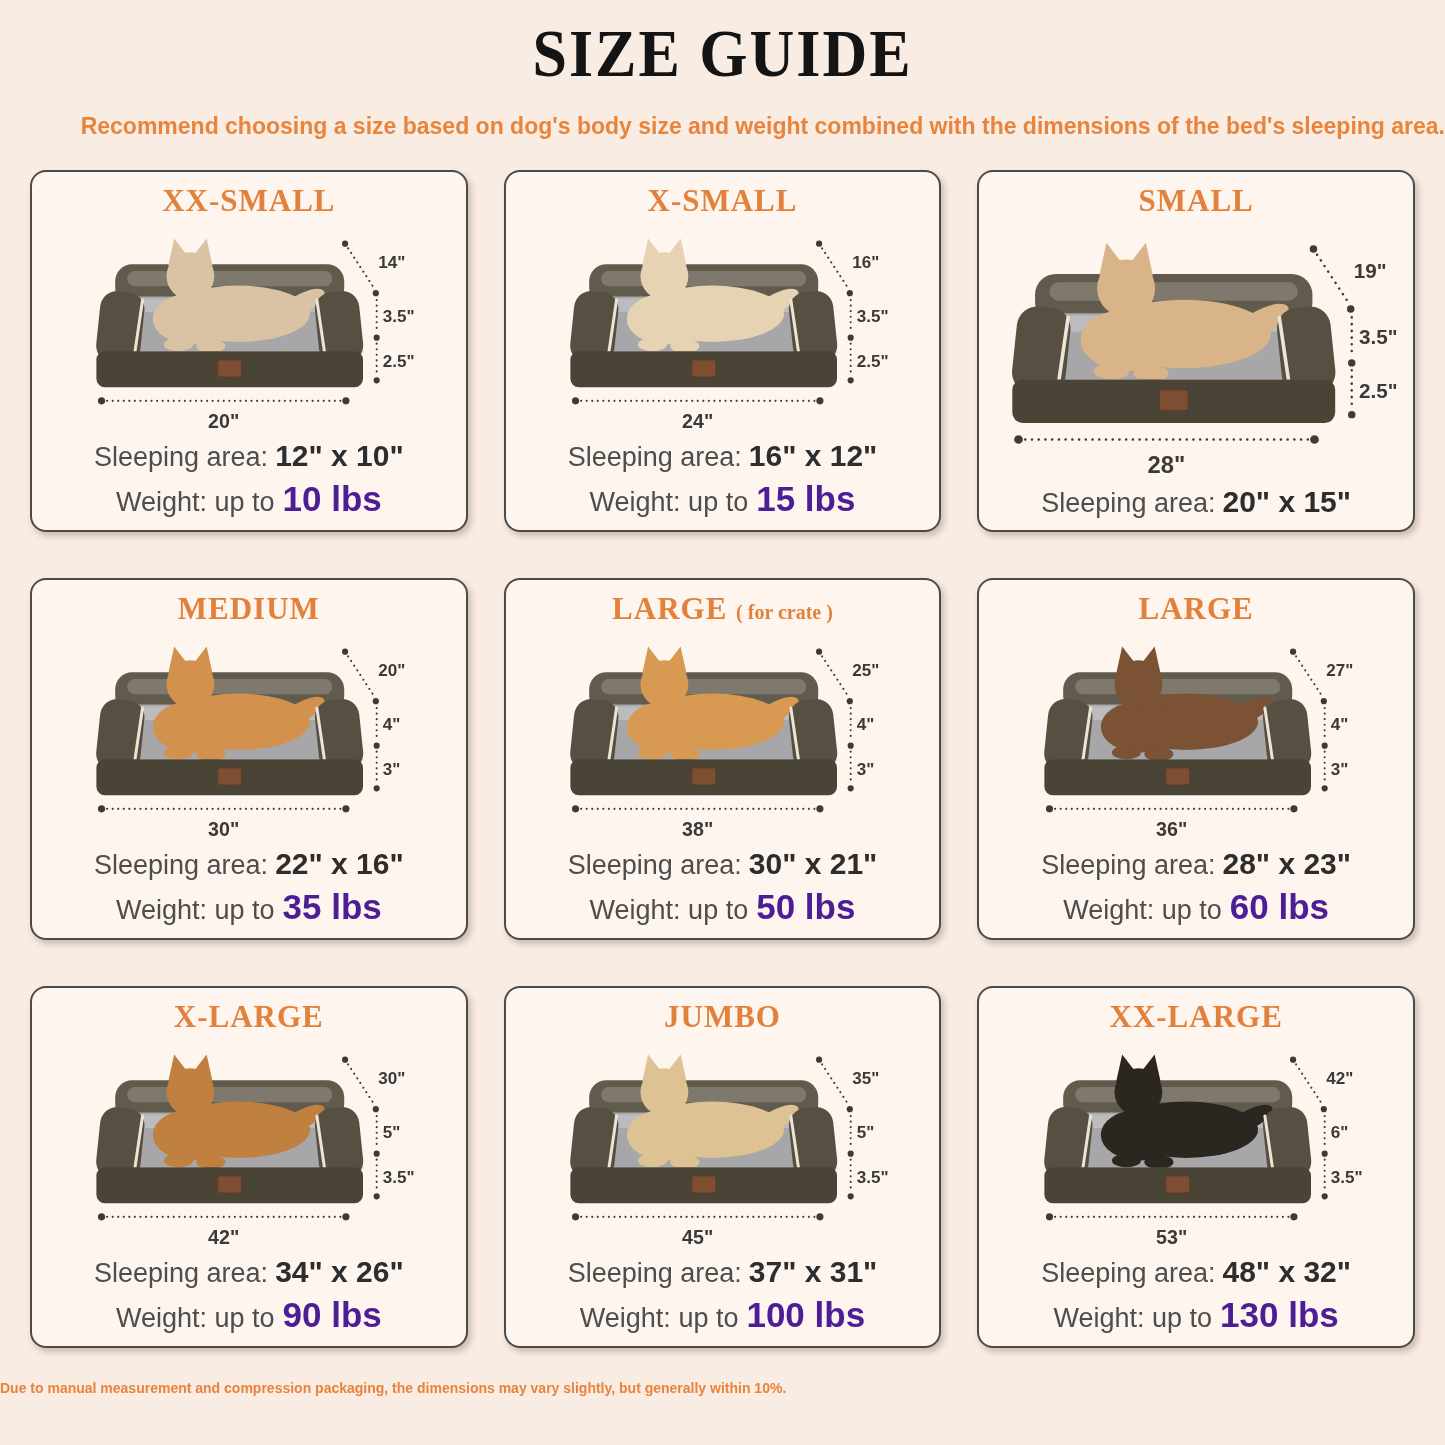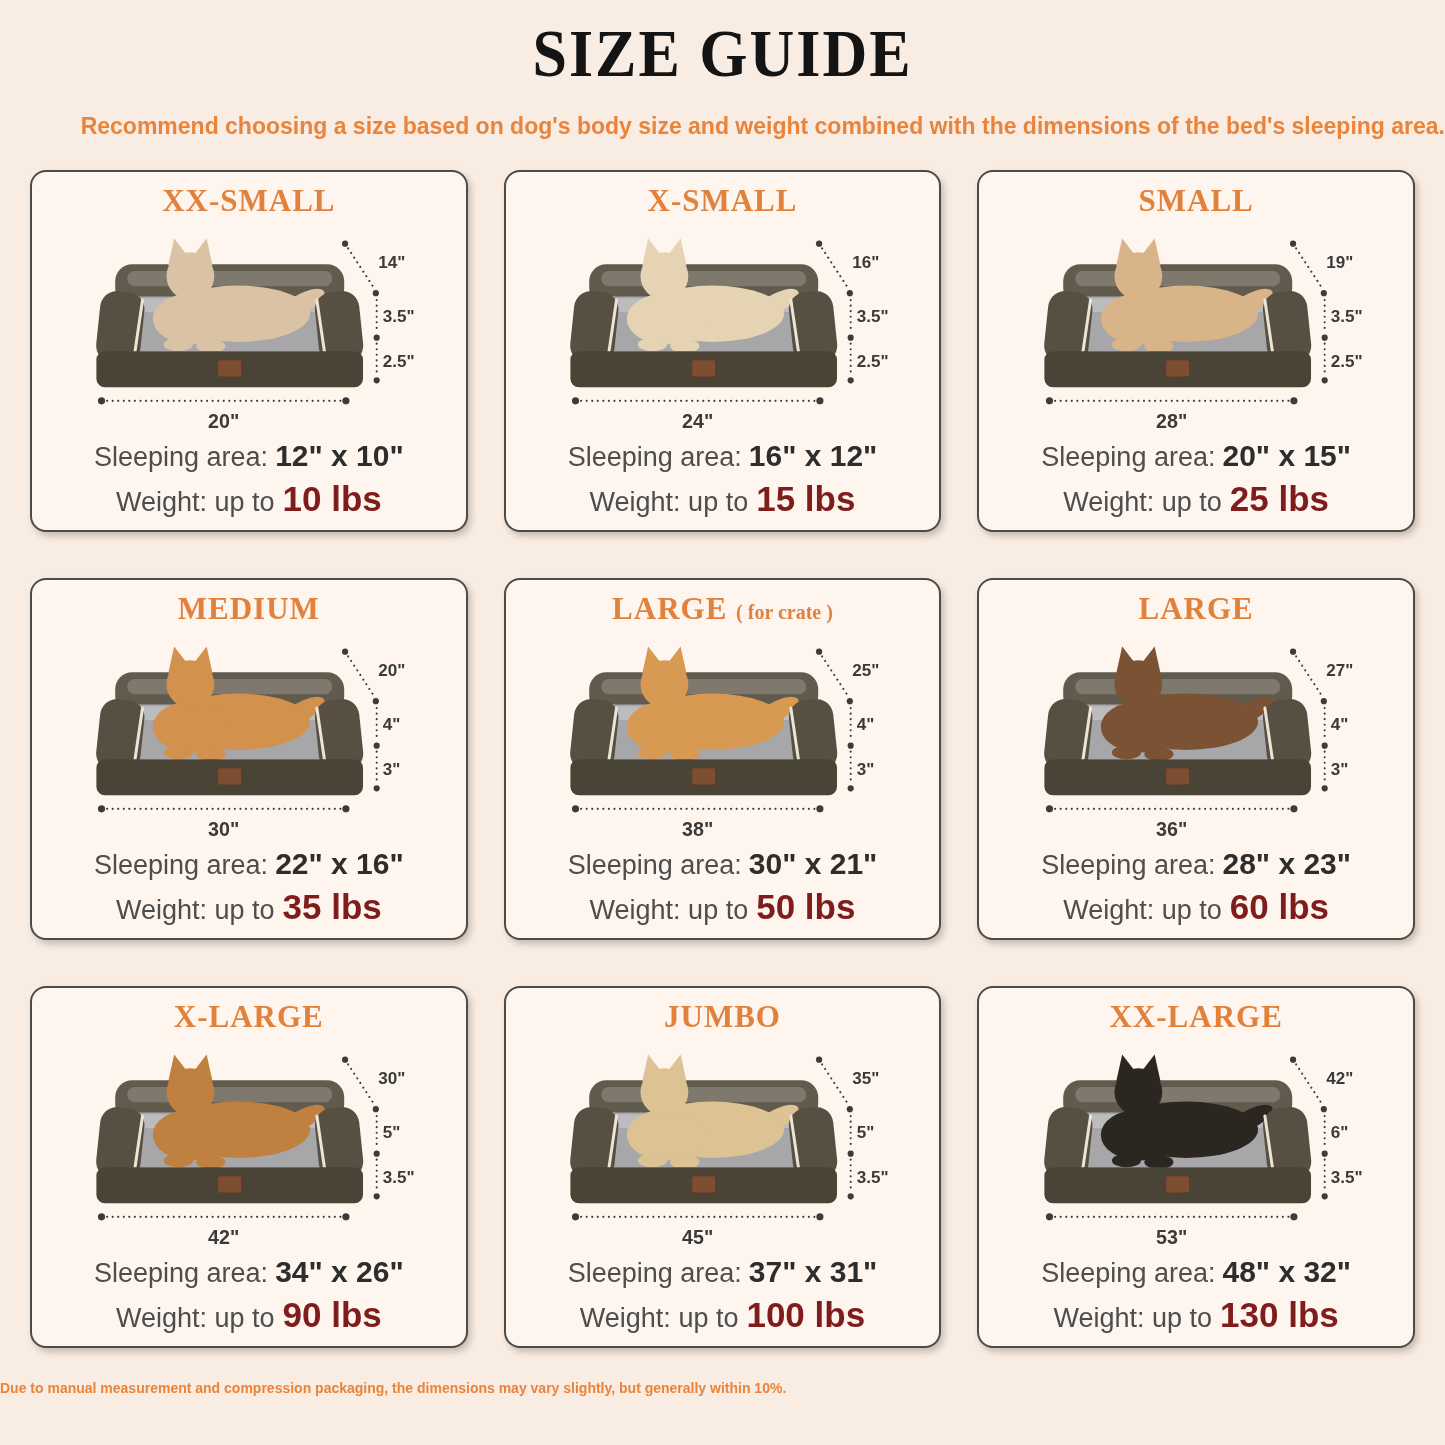--- a/index.html
+++ b/index.html
@@ -53,21 +53,21 @@
   .logo         { fill:#7d4e32; stroke:#5e3a24; stroke-width:1; }
 
   .dim-line { stroke:#3b3b3b; stroke-width:2.4; stroke-linecap:round; stroke-dasharray:0.1 6.4; fill:none; }
   .dim-dot  { fill:#3b3b3b; }
   .dim-label { font:700 20px "Liberation Sans", sans-serif; fill:#3a3a3a; }
   .dim-width-label { font:700 23px "Liberation Sans", sans-serif; fill:#3a3a3a; }
 
   .area-line { margin-top:2px; color:#4d4d4d; font-size:27px; line-height:1.2; text-align:center; }
   .area-line .val { color:#2d2d2d; font-weight:700; font-size:30px; margin-left:7px; }
   .weight-line { margin-top:4px; color:#4d4d4d; font-size:27px; line-height:1.2; text-align:center; }
-  .weight-line .wval { color:#7f1d1d; font-weight:700; font-size:35px; margin-left:8px; }
+  .weight-line .wval { color:#4c1d95; font-weight:700; font-size:35px; margin-left:8px; }
 
   .footer-note {
     margin-top:32px; text-align:left;
     color:#e8843c; font-weight:700; font-size:14px;
   }
 </style>
 </head>
 <body>
 
 <div class="page">
@@ -245,23 +245,20 @@
           <text class="dim-label" x="352" y="58">19"</text>
           <text class="dim-label" x="357" y="122">3.5"</text>
           <text class="dim-label" x="357" y="174">2.5"</text>
           <text class="dim-width-label" x="171" y="246" text-anchor="middle">28"</text>
         </svg>
       </div>
 
       <p class="area-line">
         <span class="lbl">Sleeping area:</span><b class="val">20" x 15"</b>
       </p>
-      <p class="weight-line">
-        <span class="lbl">Weight: up to</span><b class="wval">25 lbs</b>
-      </p>
     </section>
 
     <section class="card">
       <h2 class="card-title">
         <span>MEDIUM</span>
         <span class="suffix"></span>
       </h2>
 
       <div class="bed-wrap">
         <svg class="bed" viewBox="0 0 400 255">

